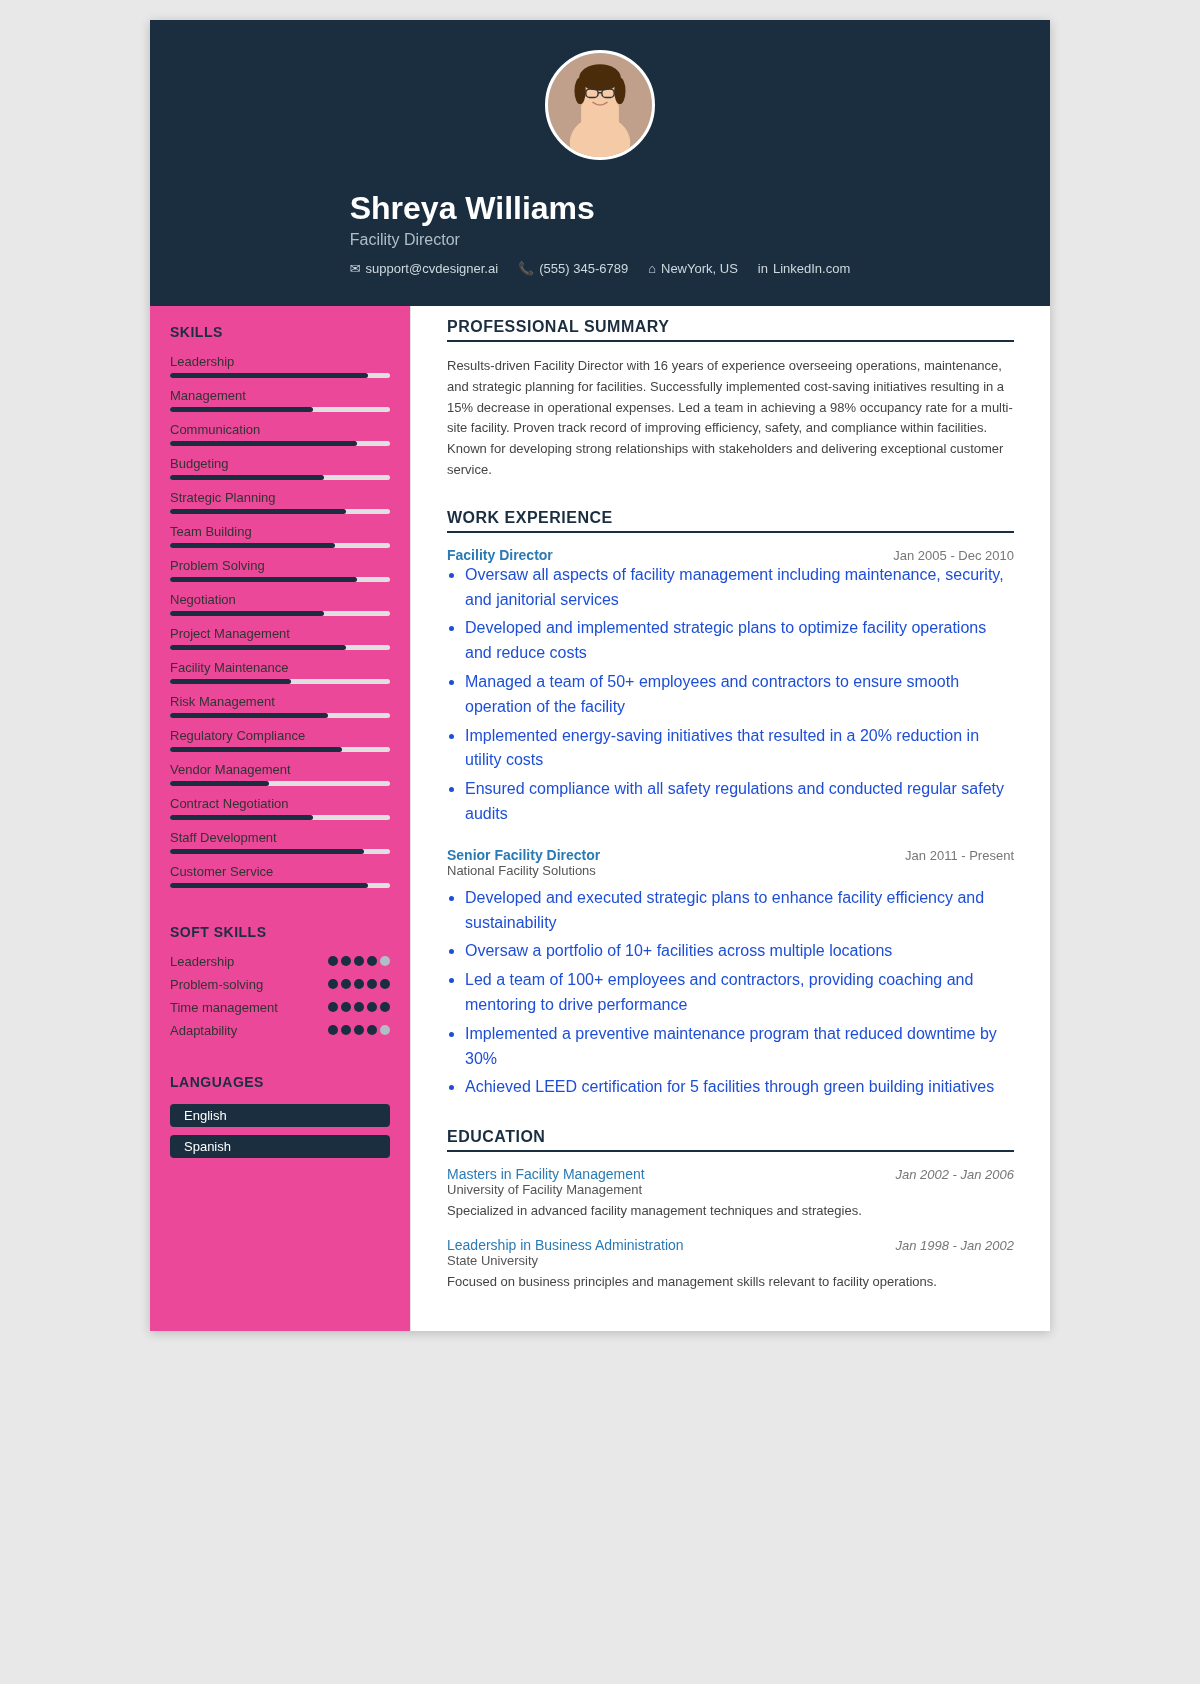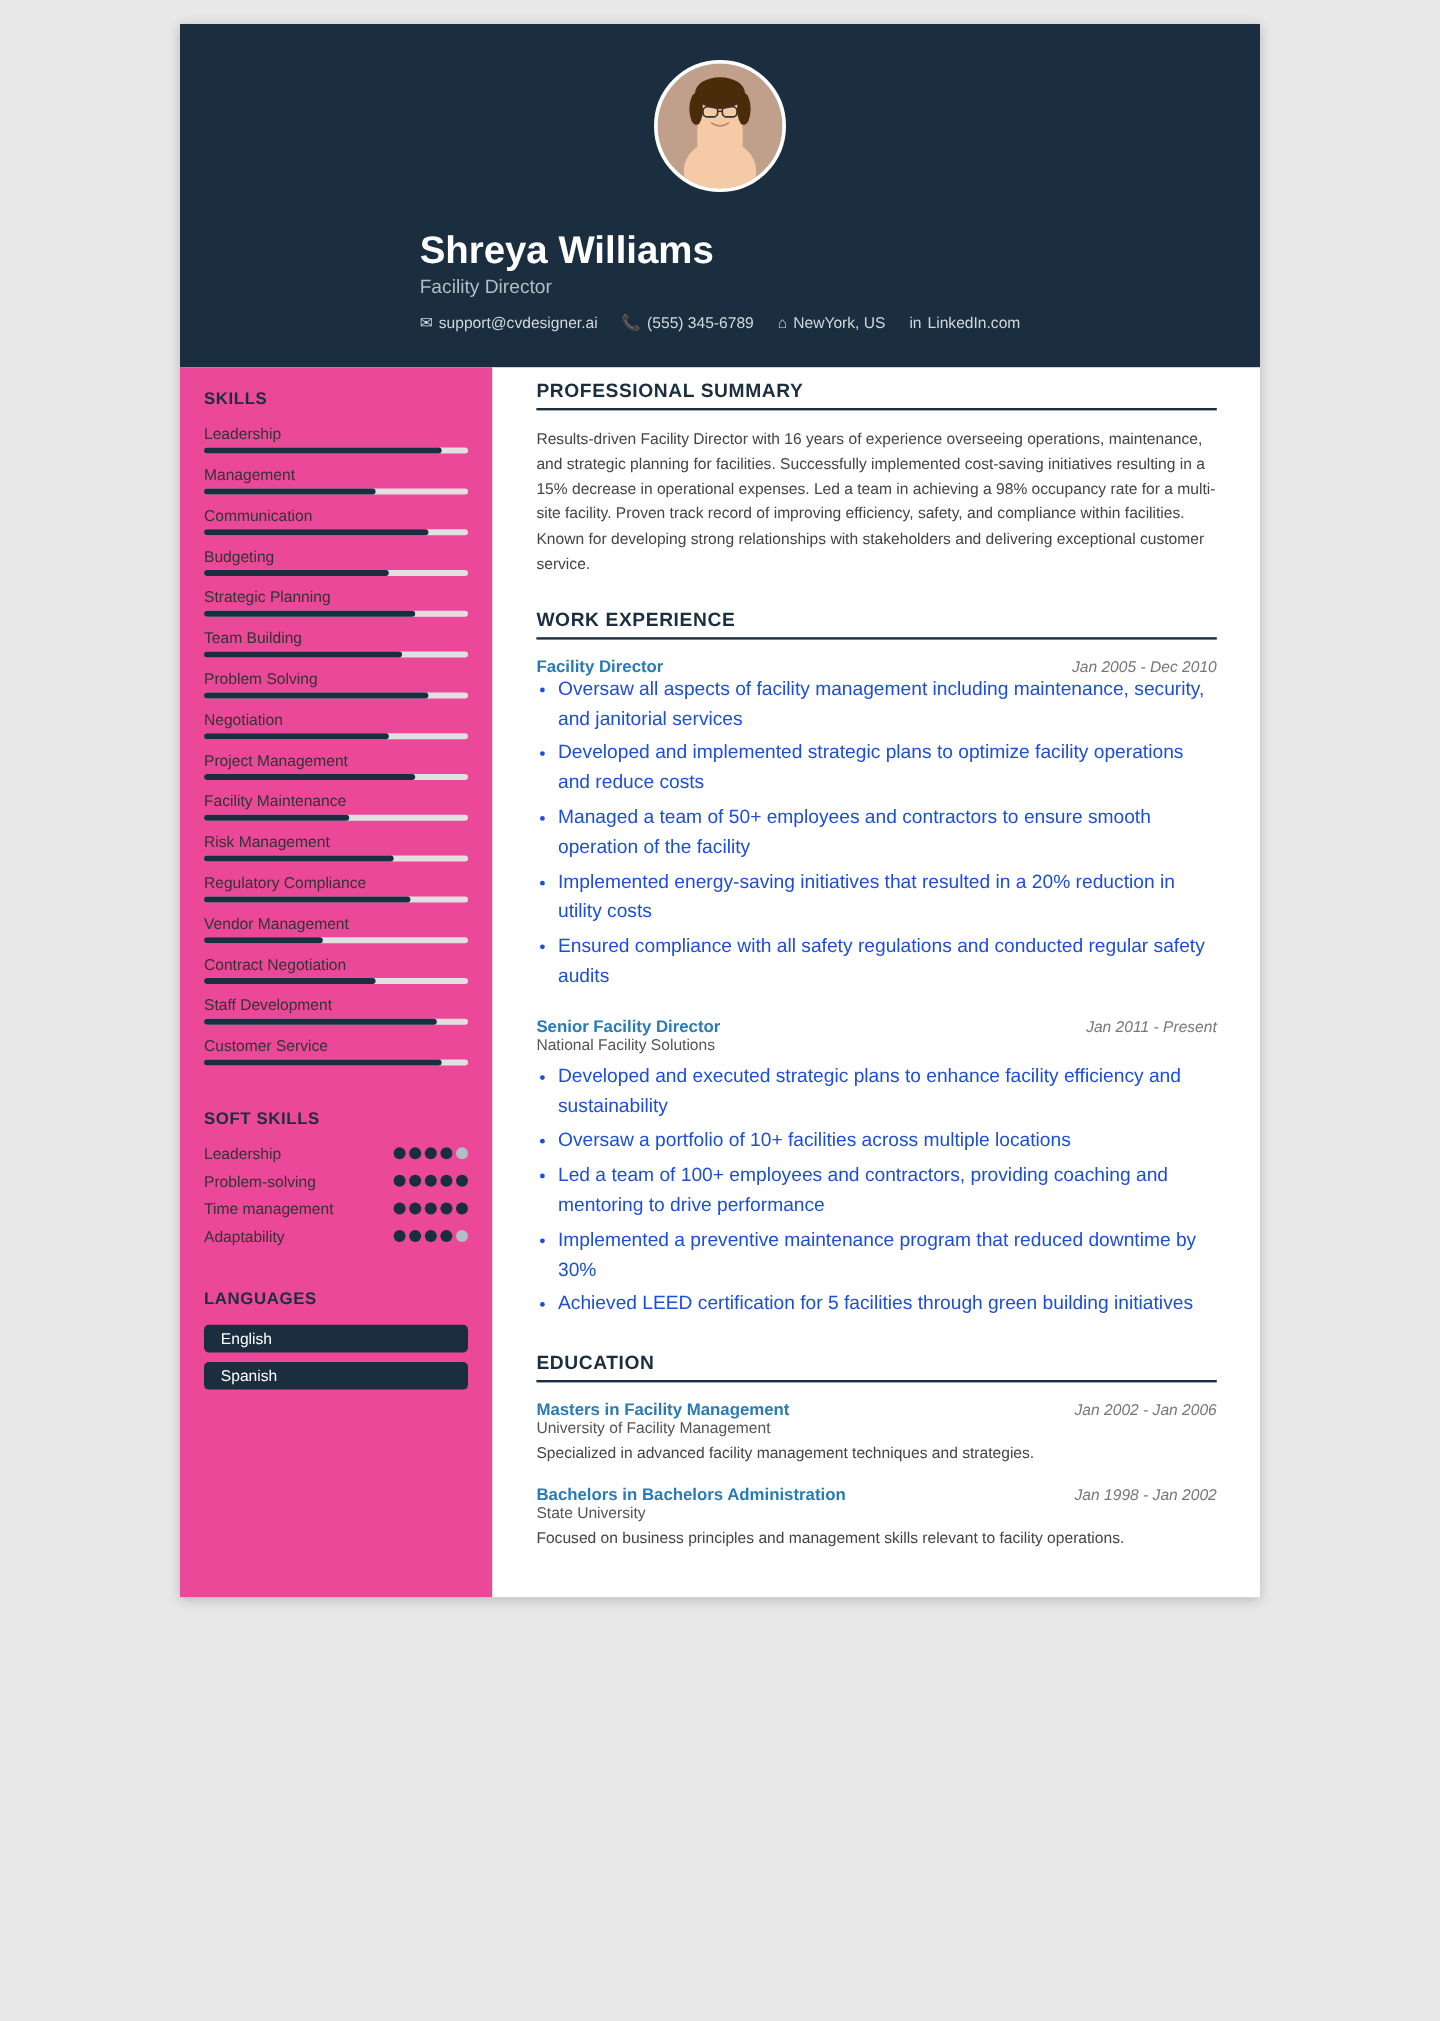--- a/index.html
+++ b/index.html
@@ -172,21 +172,20 @@
       align-items: baseline;
     }
     .job-title {
       font-size: 14px;
       font-weight: bold;
       color: #2a7ab5;
     }
     .job-dates {
       font-size: 13px;
       color: #777;
-      font-style: italic;
     }
     .job-company {
       font-size: 13px;
       color: #555;
       margin-bottom: 8px;
     }
     .job-bullets {
       list-style: disc;
       padding-left: 18px;
     }
@@ -198,21 +197,21 @@
     }
     
     .edu-item { margin-bottom: 16px; }
     .edu-header {
       display: flex;
       justify-content: space-between;
       align-items: baseline;
     }
     .edu-degree {
       font-size: 14px;
-      font-weight: bold;
+      font-weight: normal;
       color: #2a7ab5;
     }
     .edu-dates {
       font-size: 13px;
       color: #777;
       font-style: italic;
     }
     .edu-school {
       font-size: 13px;
       color: #555;
@@ -476,21 +475,21 @@
             <div class="edu-item">
     <div class="edu-header">
       <div class="edu-degree">Masters in Facility Management</div>
       <div class="edu-dates">Jan 2002 - Jan 2006</div>
     </div>
     <div class="edu-school">University of Facility Management</div>
     <div class="edu-desc">Specialized in advanced facility management techniques and strategies.</div>
   </div>
             <div class="edu-item">
     <div class="edu-header">
-      <div class="edu-degree">Bachelors in Bachelors Administration</div>
+      <div class="edu-degree">Leadership in Business Administration</div>
       <div class="edu-dates">Jan 1998 - Jan 2002</div>
     </div>
     <div class="edu-school">State University</div>
     <div class="edu-desc">Focused on business principles and management skills relevant to facility operations.</div>
   </div>
           </div>
       </div>
 
     </div>
   </div>

